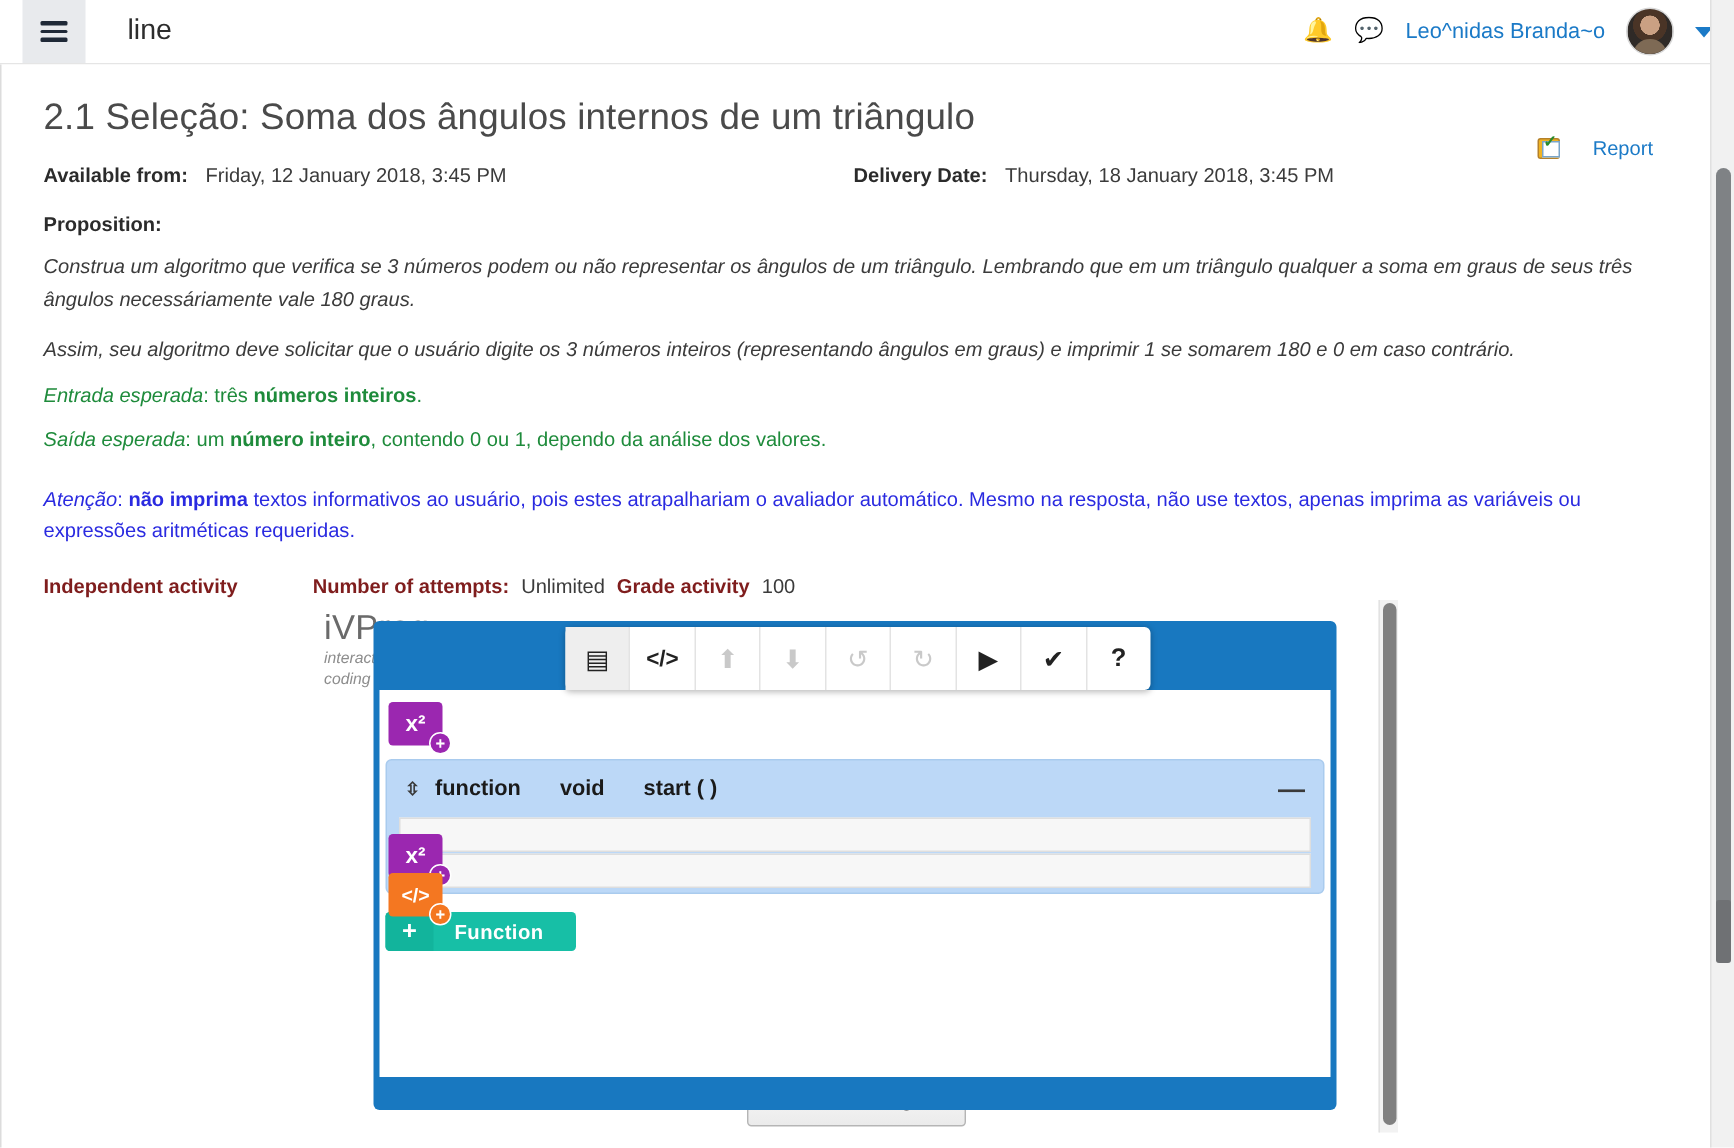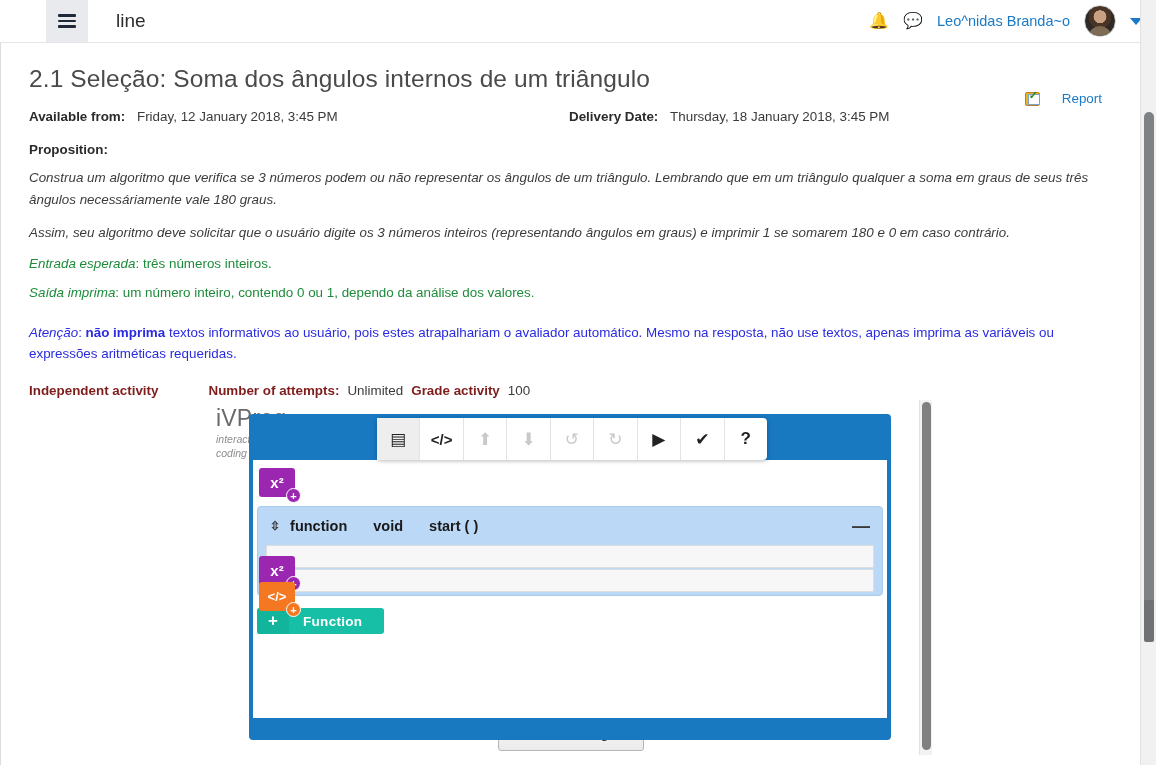--- a/index.html
+++ b/index.html
@@ -11,21 +11,21 @@
     font-family: "Liberation Sans", sans-serif;
     color: #333;
   }
 
   
   .navbar {
     position: absolute; top: 0; left: 0;
     width: 1156px; height: 43px;
     background: #ffffff;
     border-bottom: 1px solid #e5e5e5;
-    display: flex; align-items: center; padding-left: 31px;
+    display: flex; align-items: center;
   }
   .ham-btn {
     width: 42px; height: 42px;
     background: #e8eaed;
     margin-left: 15px;
     display: flex; align-items: center; justify-content: center;
     cursor: pointer;
   }
   .ham-btn .bars { width: 18px; }
   .ham-btn .bars i {
@@ -93,21 +93,21 @@
     background: #fff; border: 1px solid #7aa5c9;
   }
   .report-ico::after {
     content: "✓"; position: absolute; left: 3px; top: -3px;
     font-size: 11px; color: #2a8a2a; font-weight: bold; line-height: 1;
   }
 
   p.body-text { font-size: 13.4px; line-height: 1.63; color: #3b3b3b; margin: 0 0 11px 0; font-style: italic; }
   p.green { color: #1e8b3b; margin: 0 0 8px 0; font-size: 13.4px; line-height: 1.55; }
   p.green i { font-style: italic; margin-top: 24px; }
-  p.green b { font-weight: normal; }
+  p.green b { font-weight: bold; }
   p.blue { color: #2a2ae0; margin: 18px 0 12px 0; font-size: 13.4px; line-height: 1.6; }
   p.blue i { font-style: italic; }
   p.blue b { font-weight: bold; }
   .attempts-row { font-size: 13.4px; color: #3b3b3b; margin: 18px 0 0 0; }
   .attempts-row b { font-weight: bold; color: #7f1d1d; }
   .sp-lg { display: inline-block; width: 50px; }
   .sp-sm { display: inline-block; width: 8px; }
 
   
   .ivprog-wrap {
@@ -288,21 +288,21 @@
     </p>
 
     <p class="body-text">Construa um algoritmo que verifica se 3 números podem ou não representar os ângulos de um triângulo. Lembrando que em um triângulo qualquer a soma em graus de seus três ângulos necessáriamente vale 180 graus.</p>
     <p class="body-text">Assim, seu algoritmo deve solicitar que o usuário digite os 3 números inteiros (representando ângulos em graus) e imprimir 1 se somarem 180 e 0 em caso contrário.</p>
 
     <p class="green">
       <i>Entrada esperada</i><span>: três </span><b>números inteiros</b><span>.</span>
     </p>
 
     <p class="green">
-      <i>Saída imprima</i><span>: um </span><b>número inteiro</b><span>, contendo 0 ou 1, dependo da análise dos valores.</span>
+      <i>Saída esperada</i><span>: um </span><b>número inteiro</b><span>, contendo 0 ou 1, dependo da análise dos valores.</span>
     </p>
 
     <p class="blue">
       <i>Atenção</i><span>: </span><b>não imprima</b><span> textos informativos ao usuário, pois estes atrapalhariam o avaliador automático. Mesmo na resposta, não use textos, apenas imprima as variáveis ou expressões aritméticas requeridas.</span>
     </p>
 
     <p class="attempts-row">
       <b>Independent activity</b><span class="sp-lg"></span><b>Number of attempts:</b><span class="sp-sm"></span><span>Unlimited</span><span class="sp-sm"></span><b>Grade activity</b><span class="sp-sm"></span><span>100</span>
     </p>
   </div>

